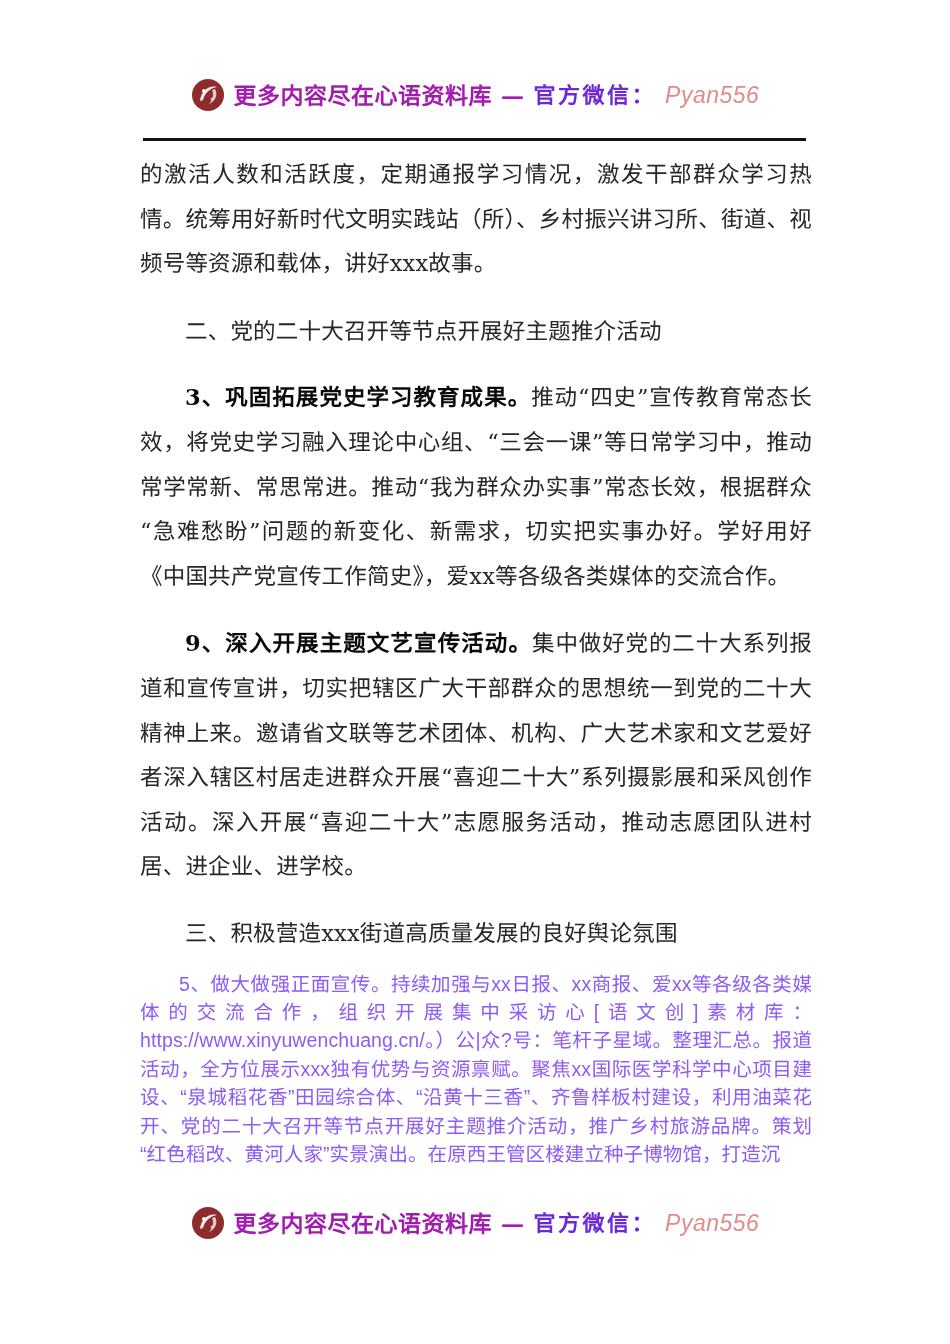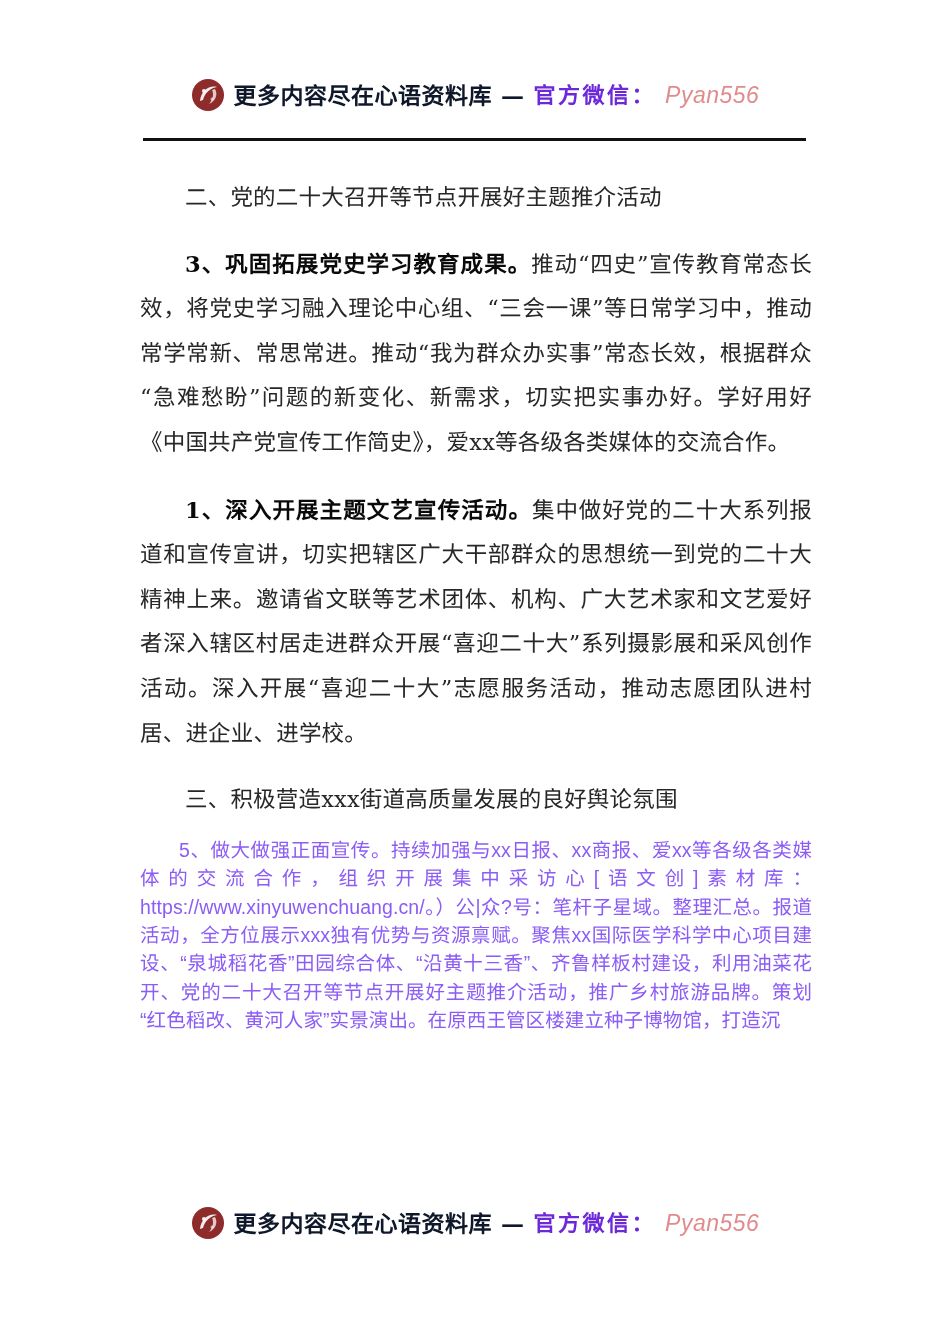--- a/index.html
+++ b/index.html
@@ -43,21 +43,21 @@
     flex: 0 0 34px;
     position: relative;
     display: inline-block;
   }
   .wm-logo svg { display: block; width: 34px; height: 34px; }
 
   .wm-text {
     font-family: "DejaVu Serif", "Liberation Serif", serif;
     font-size: 23px;
     font-weight: 700;
-    color: #0f172a;
+    color: #a21caf;
     letter-spacing: 0.5px;
     line-height: 1;
   }
   .wm-text2 {
     font-family: "DejaVu Serif", "Liberation Serif", serif;
     font-size: 22px;
     font-weight: 700;
     color: #6d28d9;
     letter-spacing: 2.5px;
     line-height: 1;
@@ -156,32 +156,33 @@
     <span class="wm-text">更多内容尽在心语资料库</span>
     <span class="wm-text">—</span>
     <span class="wm-text2">官方微信：</span>
     <span class="wm-text3">Pyan556</span>
   </div>
 
   <div class="rule"></div>
 
   <div class="content">
 
+    <p class="p-body">的激活人数和活跃度，定期通报学习情况，激发干部群众学习热情。统筹用好新时代文明实践站（所）、乡村振兴讲习所、街道、视频号等资源和载体，讲好xxx故事。</p>
 
     <div class="block-spacer-1"></div>
 
     <p class="p-heading">二、党的二十大召开等节点开展好主题推介活动</p>
 
     <div class="block-spacer-2"></div>
 
     <p class="p-body indent"><span class="lead">3、巩固拓展党史学习教育成果。</span><span>推动“四史”宣传教育常态长效，将党史学习融入理论中心组、“三会一课”等日常学习中，推动常学常新、常思常进。推动“我为群众办实事”常态长效，根据群众“急难愁盼”问题的新变化、新需求，切实把实事办好。学好用好《中国共产党宣传工作简史》，爱xx等各级各类媒体的交流合作。</span></p>
 
     <div class="block-spacer-3"></div>
 
-    <p class="p-body indent"><span class="lead">1、深入开展主题文艺宣传活动。</span><span>集中做好党的二十大系列报道和宣传宣讲，切实把辖区广大干部群众的思想统一到党的二十大精神上来。邀请省文联等艺术团体、机构、广大艺术家和文艺爱好者深入辖区村居走进群众开展“喜迎二十大”系列摄影展和采风创作活动。深入开展“喜迎二十大”志愿服务活动，推动志愿团队进村居、进企业、进学校。</span></p>
+    <p class="p-body indent"><span class="lead">9、深入开展主题文艺宣传活动。</span><span>集中做好党的二十大系列报道和宣传宣讲，切实把辖区广大干部群众的思想统一到党的二十大精神上来。邀请省文联等艺术团体、机构、广大艺术家和文艺爱好者深入辖区村居走进群众开展“喜迎二十大”系列摄影展和采风创作活动。深入开展“喜迎二十大”志愿服务活动，推动志愿团队进村居、进企业、进学校。</span></p>
 
     <div class="block-spacer-4"></div>
 
     <p class="p-heading">三、积极营造xxx街道高质量发展的良好舆论氛围</p>
 
     <div class="block-spacer-5"></div>
 
     <p class="p-dense indent">5、做大做强正面宣传。持续加强与xx日报、xx商报、爱xx等各级各类媒体的交流合作，组织开展集中采访心[语文创]素材库：https://www.xinyuwenchuang.cn/。）公|众?号：笔杆子星域。整理汇总。报道活动，全方位展示xxx独有优势与资源禀赋。聚焦xx国际医学科学中心项目建设、“泉城稻花香”田园综合体、“沿黄十三香”、齐鲁样板村建设，利用油菜花开、党的二十大召开等节点开展好主题推介活动，推广乡村旅游品牌。策划“红色稻改、黄河人家”实景演出。在原西王管区楼建立种子博物馆，打造沉</p>
 
   </div>

